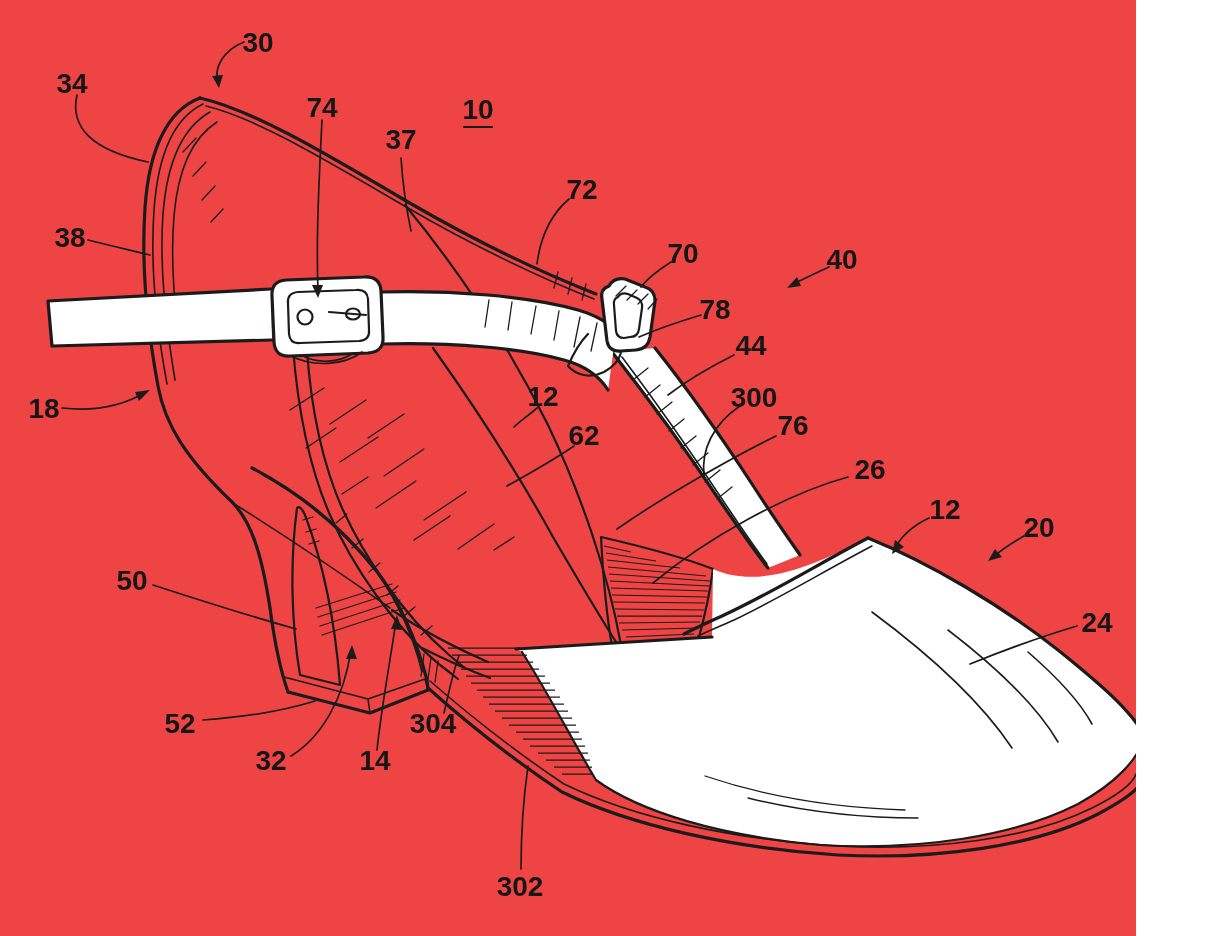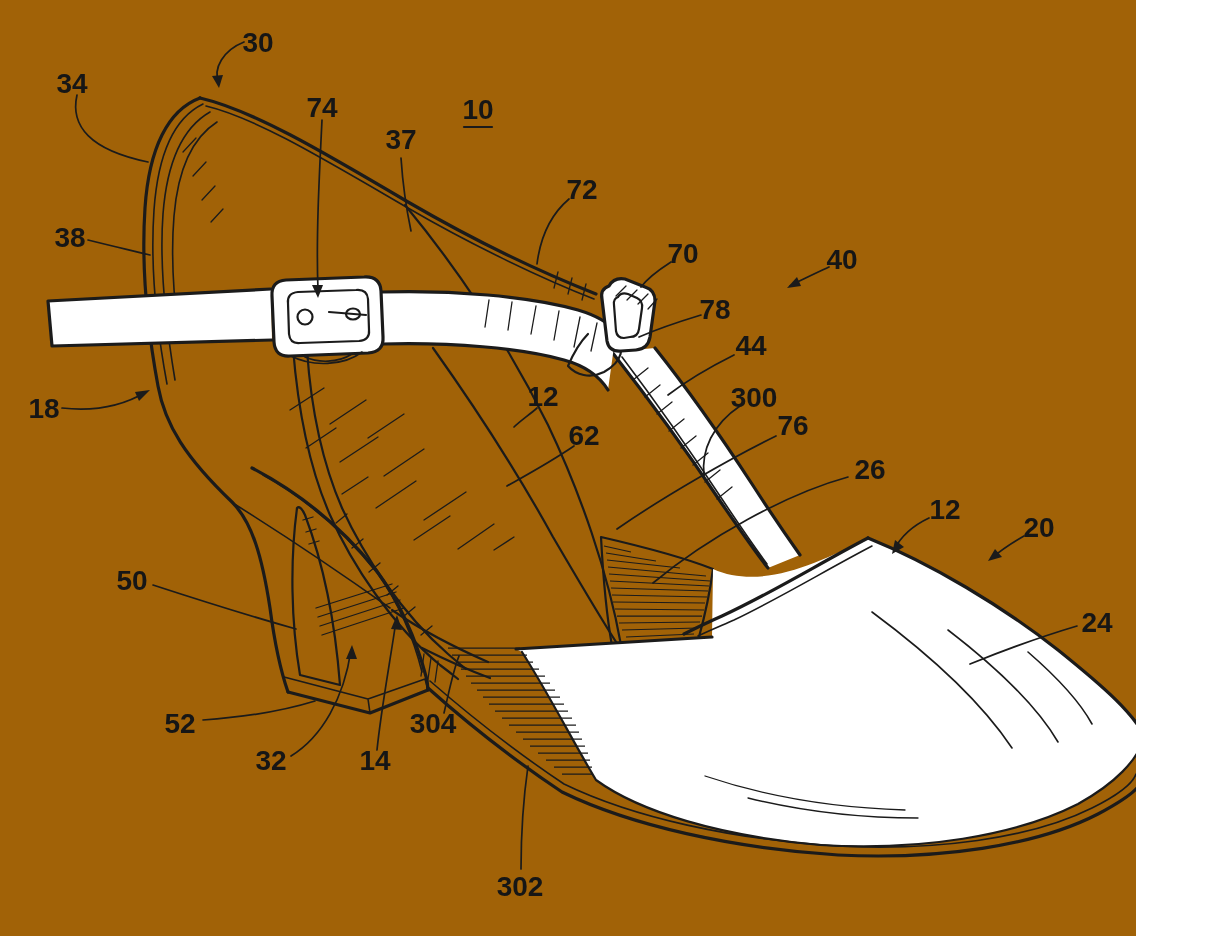--- a/index.html
+++ b/index.html
@@ -1,16 +1,16 @@
 <!DOCTYPE html>
 <html><head>
 <meta charset="utf-8">
 <style>
   html,body{margin:0;padding:0;background:#ffffff;}
-  #stage{position:relative;width:1136px;height:936px;background:#a16207;overflow:hidden;}
+  #stage{position:relative;width:1136px;height:936px;background:#ef4444;overflow:hidden;}
   svg{display:block;}
   .ink{stroke:#1b1b1b;fill:none;stroke-linecap:round;stroke-linejoin:round;}
   .w32{stroke-width:3.2;}
   .w22{stroke-width:2.2;}
   .w16{stroke-width:1.6;}
   .w13{stroke-width:1.3;}
   .hatch{stroke:#1b1b1b;fill:none;stroke-width:1.25;stroke-linecap:butt;}
   .fw{fill:#ffffff;stroke:none;}
   .fwS{fill:#ffffff;stroke:#1b1b1b;}
   .ldr{stroke:#1b1b1b;fill:none;stroke-width:1.7;stroke-linecap:round;}

